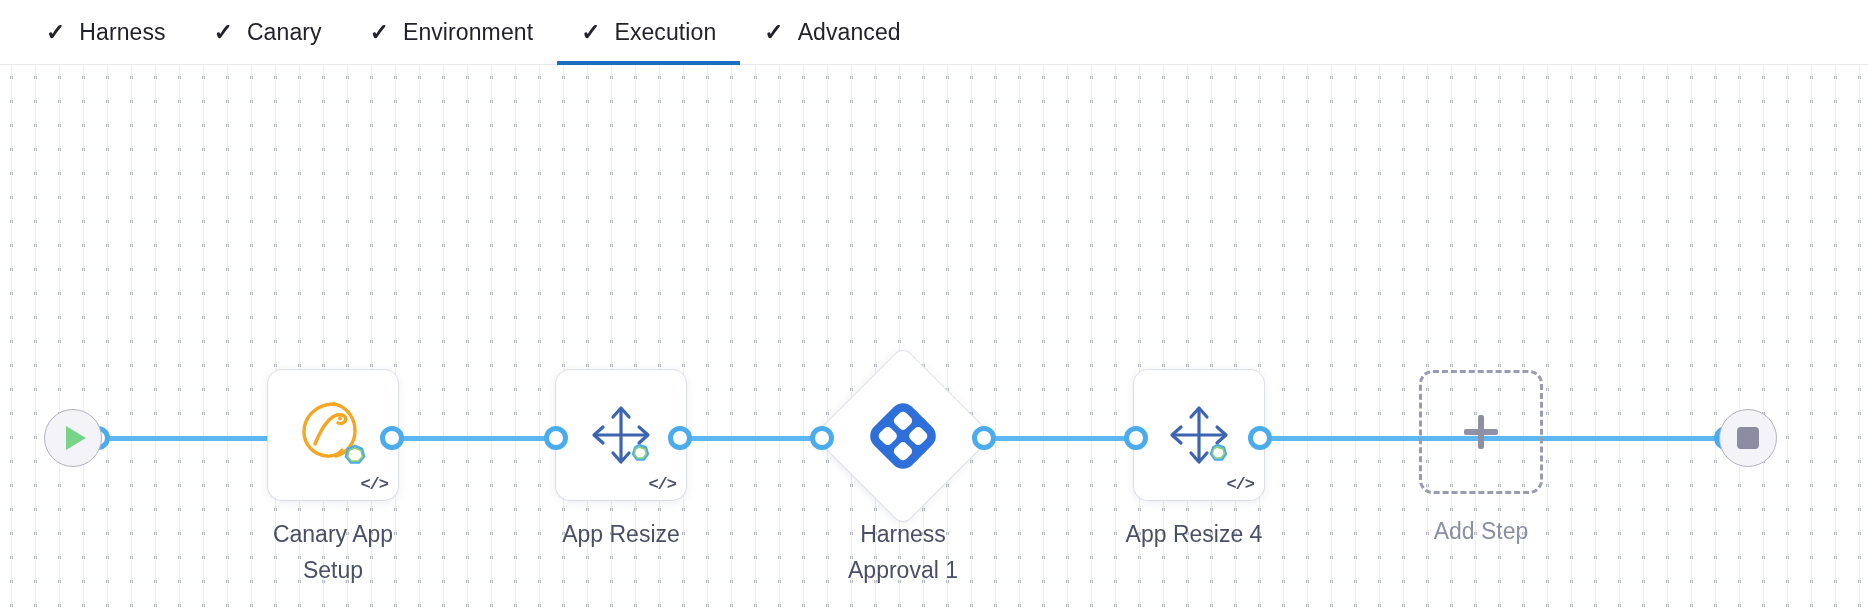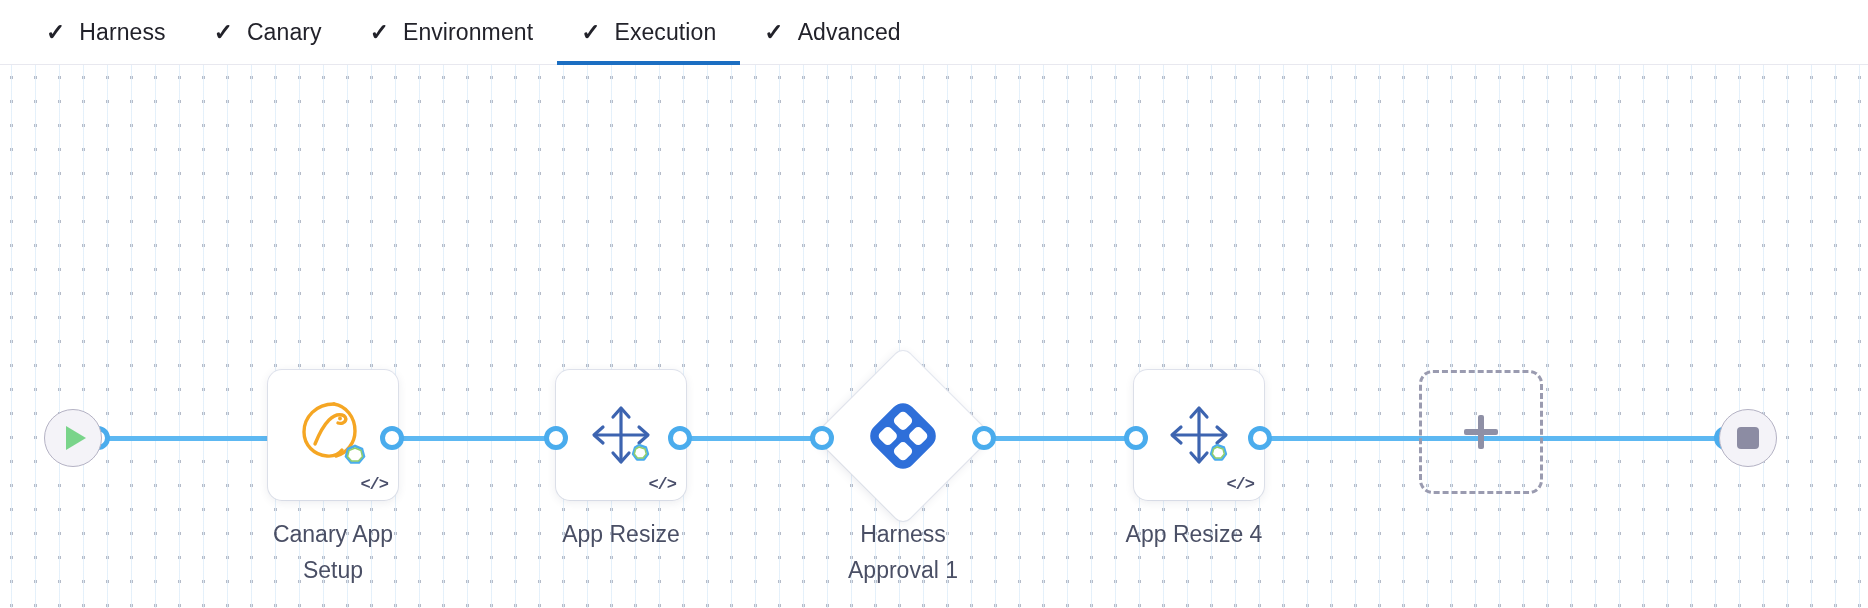--- a/index.html
+++ b/index.html
@@ -308,18 +308,19 @@
       </svg>
     </div>
     <span class="code-badge">&lt;/&gt;</span>
   </div>
   <div class="node-label" style="left:1079px; top:452px;">App Resize 4</div>
 
   <div class="addstep" style="left:1419px;">
     <span class="plus-h"></span>
     <span class="plus-v"></span>
   </div>
+  <div class="node-label muted" style="left:1366px; top:449px;">Add Step</div>
 
   <div class="terminal" style="left:1719px;">
     <div class="stop-sq"></div>
   </div>
 
 </div>
 
 </body></html>

